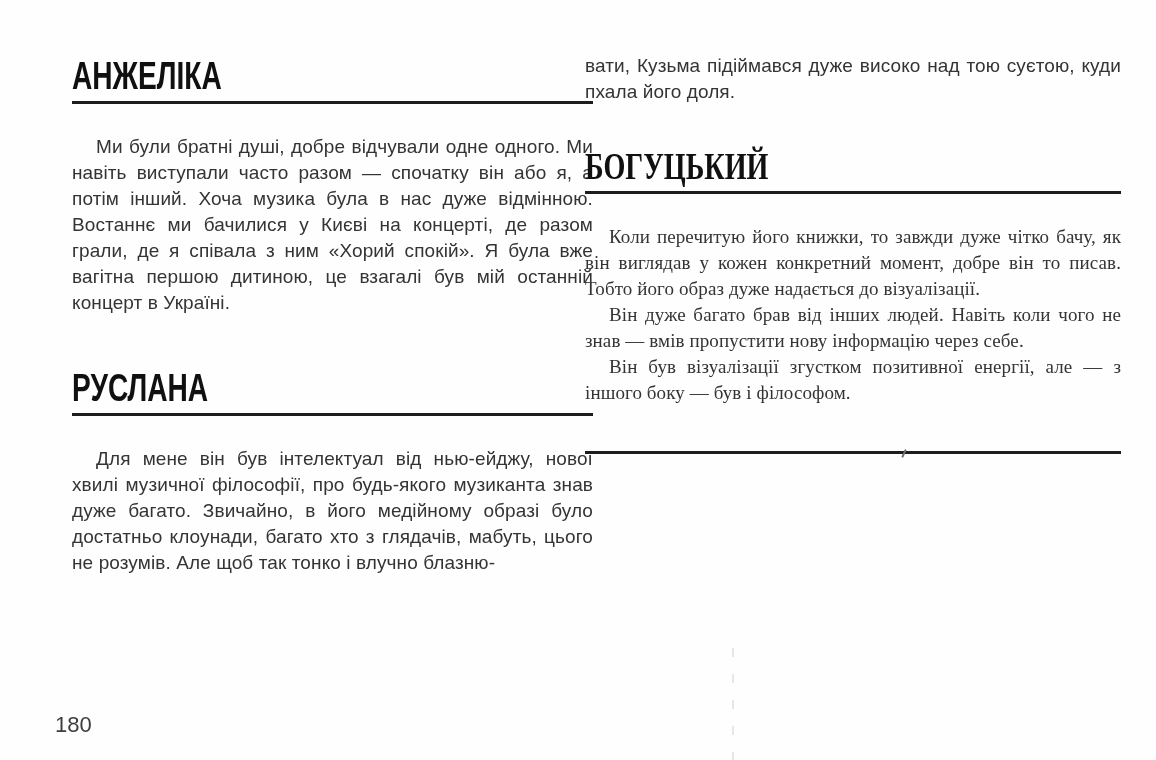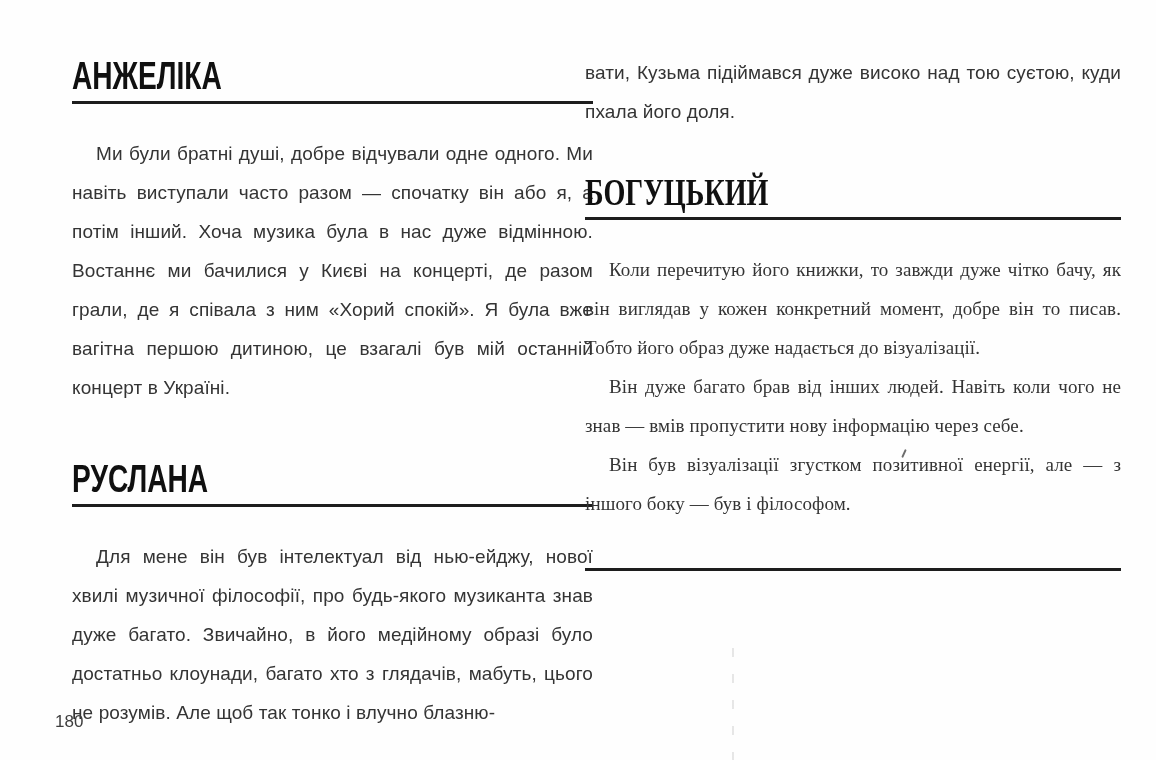--- a/index.html
+++ b/index.html
@@ -32,36 +32,36 @@
   }
   .rule {
     height: 3px;
     background: #1d1d1d;
     margin-top: 8px;
     width: 100%;
   }
   p.body-par {
     margin: 0;
     font-size: 19px;
-    line-height: 39px;
+    line-height: 26px;
     color: #343434;
     text-align: justify;
     letter-spacing: 0.1px;
   }
   p.indent { text-indent: 24px; }
   p.first-par { margin-top: 30px; }
 
   .section-gap-left  { margin-top: 56px; }
   .section-gap-right { margin-top: 45px; font-family: Liberation Serif, serif; }
 
   .page-number {
     position: absolute;
     left: 55px;
     top: 712px;
-    font-size: 17px;
+    font-size: 22px;
     color: #3e3e3e;
     text-align: center;
   }
   .fold-line {
     position: absolute;
     left: 732px;
     top: 648px;
     width: 2px;
     height: 112px;
     background: repeating-linear-gradient(

